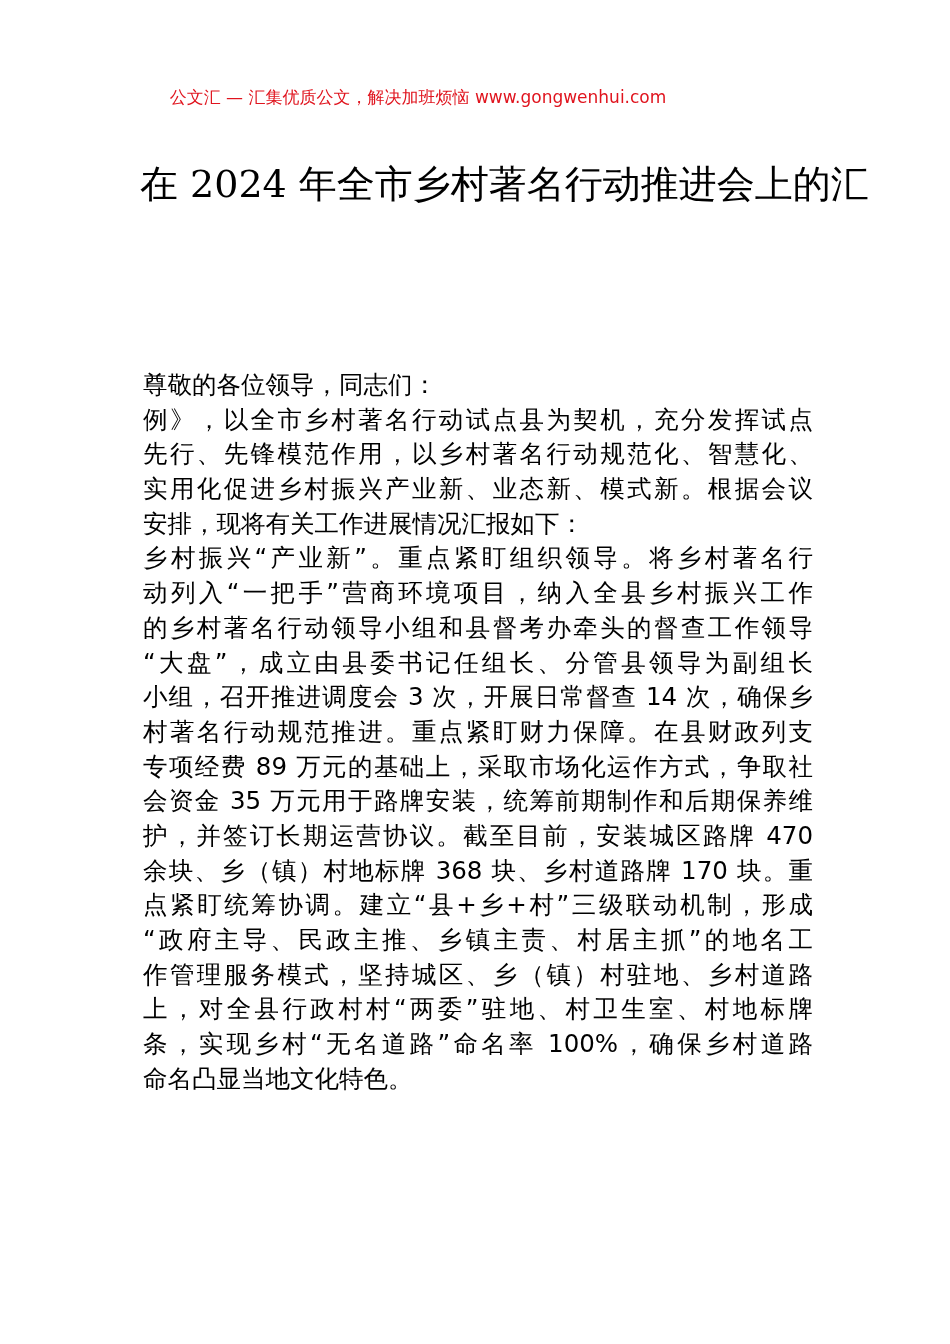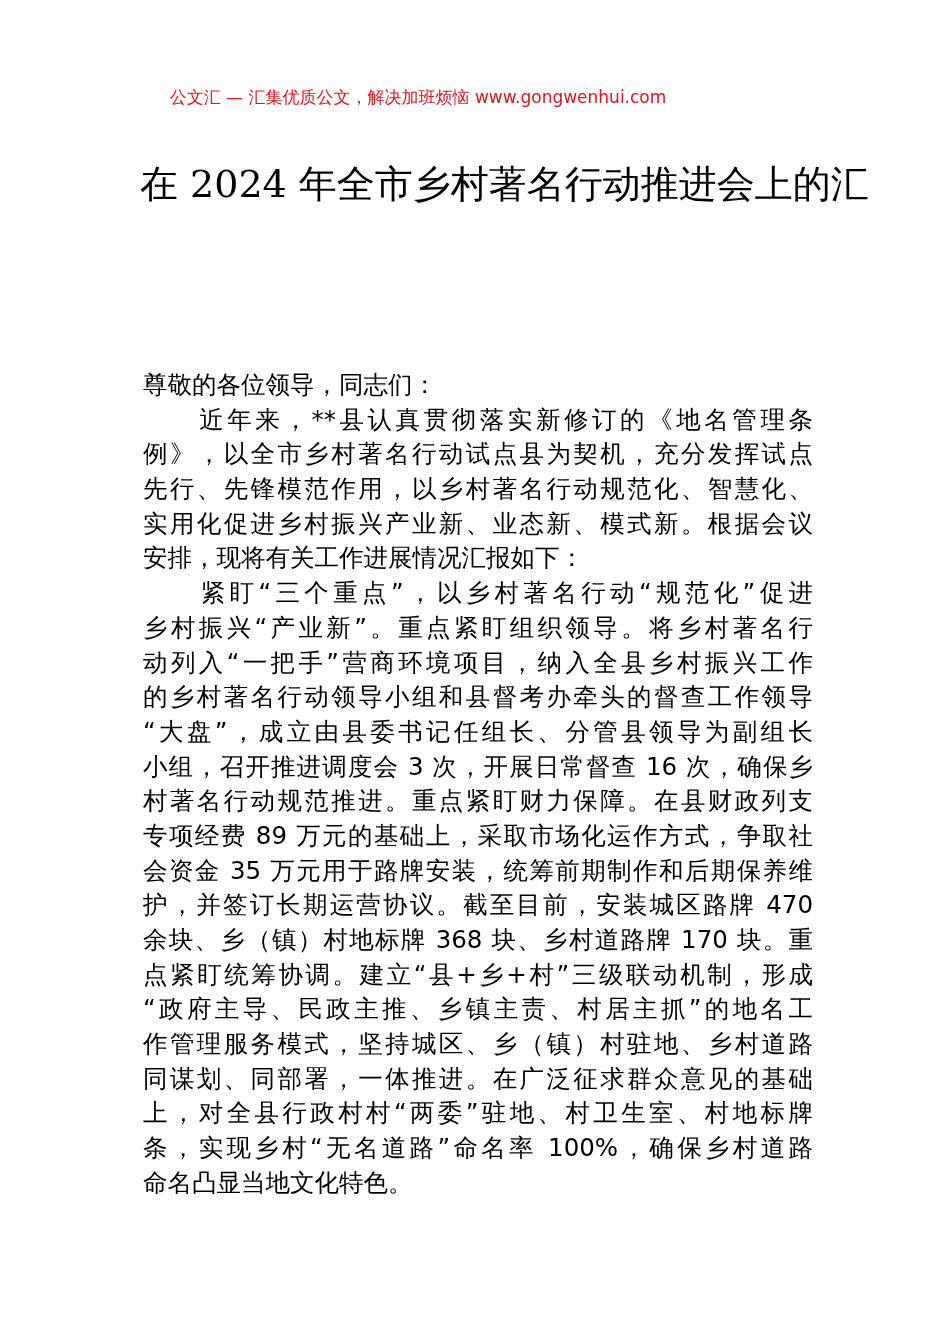--- a/index.html
+++ b/index.html
@@ -72,40 +72,37 @@
 <div class="header-banner">公文汇 — 汇集优质公文，解决加班烦恼 www.gongwenhui.com</div>
 
 <h1 class="title" style="margin:0;">
   <span class="title-line">在 2024 年全市乡村著名行动推进会上的汇</span>
 </h1>
 
 <div class="body-text">
   <span class="line salutation">尊敬的各位领导，同志们：</span>
 
   <div>
-    <span class="line">　　近年来，**县认真贯彻落实新修订的《地名管理条</span>
     <span class="line">例》，以全市乡村著名行动试点县为契机，充分发挥试点</span>
     <span class="line">先行、先锋模范作用，以乡村著名行动规范化、智慧化、</span>
     <span class="line">实用化促进乡村振兴产业新、业态新、模式新。根据会议</span>
     <span class="line last">安排，现将有关工作进展情况汇报如下：</span>
   </div>
 
   <div>
-    <span class="line">　　紧盯“三个重点”，以乡村著名行动“规范化”促进</span>
     <span class="line">乡村振兴“产业新”。重点紧盯组织领导。将乡村著名行</span>
     <span class="line">动列入“一把手”营商环境项目，纳入全县乡村振兴工作</span>
     <span class="line">的乡村著名行动领导小组和县督考办牵头的督查工作领导</span>
     <span class="line">“大盘”，成立由县委书记任组长、分管县领导为副组长</span>
-    <span class="line">小组，召开推进调度会 3 次，开展日常督查 16 次，确保乡</span>
+    <span class="line">小组，召开推进调度会 3 次，开展日常督查 14 次，确保乡</span>
     <span class="line">村著名行动规范推进。重点紧盯财力保障。在县财政列支</span>
     <span class="line">专项经费 89 万元的基础上，采取市场化运作方式，争取社</span>
     <span class="line">会资金 35 万元用于路牌安装，统筹前期制作和后期保养维</span>
     <span class="line">护，并签订长期运营协议。截至目前，安装城区路牌 470</span>
     <span class="line">余块、乡（镇）村地标牌 368 块、乡村道路牌 170 块。重</span>
     <span class="line">点紧盯统筹协调。建立“县+乡+村”三级联动机制，形成</span>
     <span class="line">“政府主导、民政主推、乡镇主责、村居主抓”的地名工</span>
     <span class="line">作管理服务模式，坚持城区、乡（镇）村驻地、乡村道路</span>
-    <span class="line">同谋划、同部署，一体推进。在广泛征求群众意见的基础</span>
     <span class="line">上，对全县行政村村“两委”驻地、村卫生室、村地标牌</span>
     <span class="line">条，实现乡村“无名道路”命名率 100%，确保乡村道路</span>
     <span class="line last">命名凸显当地文化特色。</span>
   </div>
 </div>
 
 </body></html>

